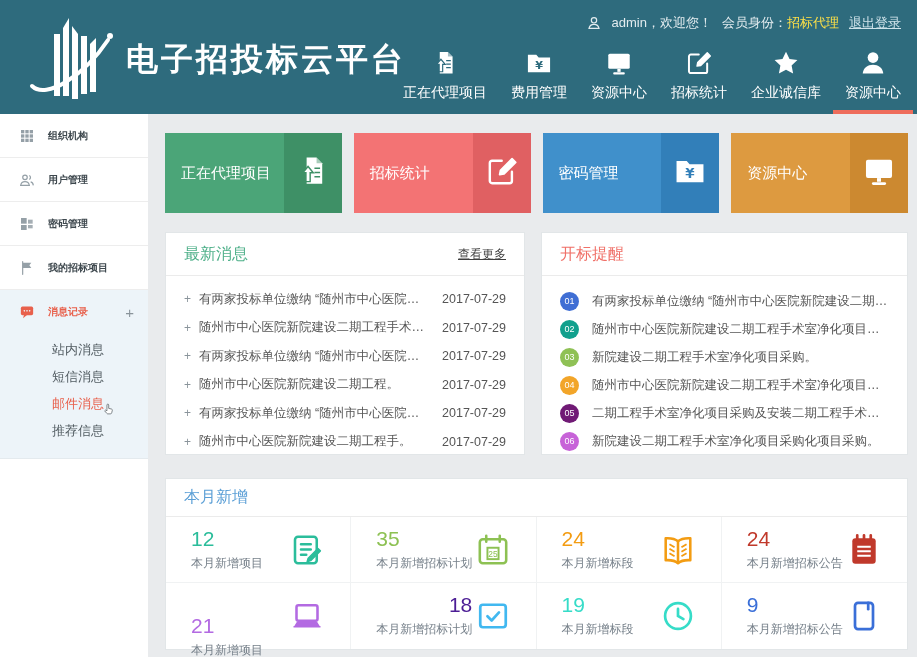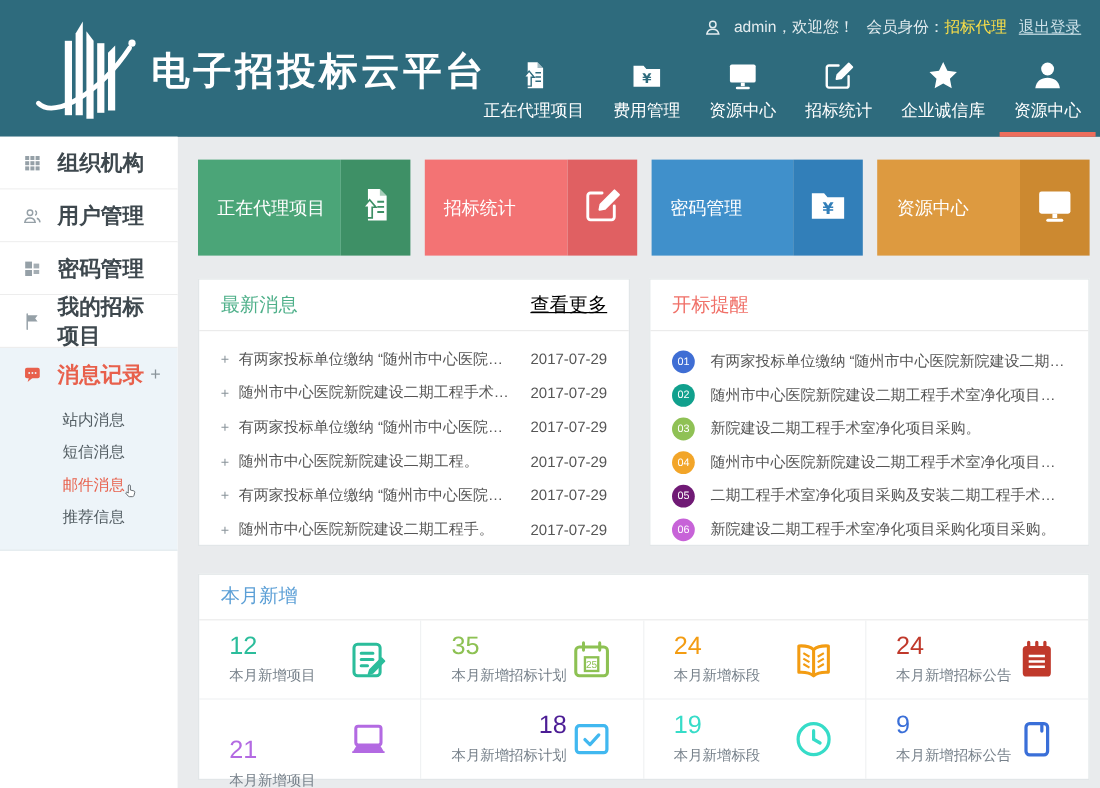--- a/index.html
+++ b/index.html
@@ -19,21 +19,21 @@
   .nav-item .icon { width:30px; height:30px; margin:0 auto 6px; display:flex; align-items:center; justify-content:center; color:#fff; }
   .nav-item .icon svg { width:28px; height:28px; }
   .nav-label { font-size:14px; color:#fff; white-space:nowrap; }
   .nav-active-bar { position:absolute; left:0; right:0; bottom:0; height:4px; background:#ee6d5c; }
 
   
   .sidebar { position:absolute; top:114px; left:0; width:148px; bottom:0; background:#fff; }
   .side-item { height:44px; display:flex; align-items:center; padding:0 14px 0 19px; border-bottom:1px solid #ededed; cursor:pointer; background:#fff; }
   .side-item .icon { width:16px; height:16px; color:#95a0a7; margin-right:13px; display:inline-flex; flex:none; }
   .side-item .icon svg { width:16px; height:16px; }
-  .side-label { font-size:18px; color:#3e484e; font-weight:700;font-family:Liberation Mono, monospace; }
+  .side-label { font-size:10px; color:#3e484e; font-weight:700;font-family:Liberation Mono, monospace; }
   .side-section.active { background:#edf4f9; border-bottom:1px solid #e4eaee; }
   .side-section.active .side-item { background:transparent; border-bottom:none; }
   .side-section.active .side-label, .side-section.active .side-item .icon { color:#e8604c; }
   .expand-toggle { margin-left:auto; color:#8a949b; font-size:15px; cursor:pointer; line-height:1; }
   .submenu { padding:2px 0 14px 52px; }
   .submenu-item { position:relative; font-size:13px; color:#525c62; line-height:27px; cursor:pointer; white-space:nowrap; }
   .submenu-item.active { color:#e8604c; }
   .cursor-hand { position:absolute; width:15px; height:15px; margin-left:-3px; margin-top:9px; }
 
   
@@ -45,21 +45,21 @@
   .card-iconbox svg { width:34px; height:34px; }
 
   .panels { display:flex; gap:16px; margin-top:19px; }
   .panel { background:#fff; border:1px solid #e2e6e8; height:223px; }
   .panel-news { width:360px; flex:none; }
   .panel-reminders { flex:1; min-width:0; }
   .panel-header { height:43px; display:flex; align-items:center; justify-content:space-between; padding:0 18px; border-bottom:1px solid #ebebeb; }
   .panel-title { font-size:16px; }
   .panel-news .panel-title { color:#4fb08a; }
   .panel-reminders .panel-title { color:#f07068; }
-  .more-link { font-size:16px; color:#000000; text-decoration:underline; cursor:pointer; }
+  .more-link { font-size:12px; color:#404040; text-decoration:underline; cursor:pointer; }
   .news-list { padding:9px 18px 0; }
   .news-item { display:flex; align-items:center; height:28.5px; cursor:pointer; }
   .news-bullet { color:#8a949b; font-size:12px; margin-right:8px; flex:none; }
   .news-text { flex:1; min-width:0; font-size:12.5px; color:#555; white-space:nowrap; overflow:hidden; text-overflow:ellipsis; padding-right:12px; }
   .news-date { font-size:12.5px; color:#555; flex:none; }
   .reminder-list { padding:11px 18px 0; }
   .reminder-item { display:flex; align-items:center; height:28px; cursor:pointer; }
   .reminder-badge { width:19px; height:19px; border-radius:50%; color:#fff; font-size:9px; display:flex; align-items:center; justify-content:center; margin-right:13px; flex:none; }
   .reminder-text { font-size:12.5px; color:#555; white-space:nowrap; overflow:hidden; text-overflow:ellipsis; min-width:0; }
 

